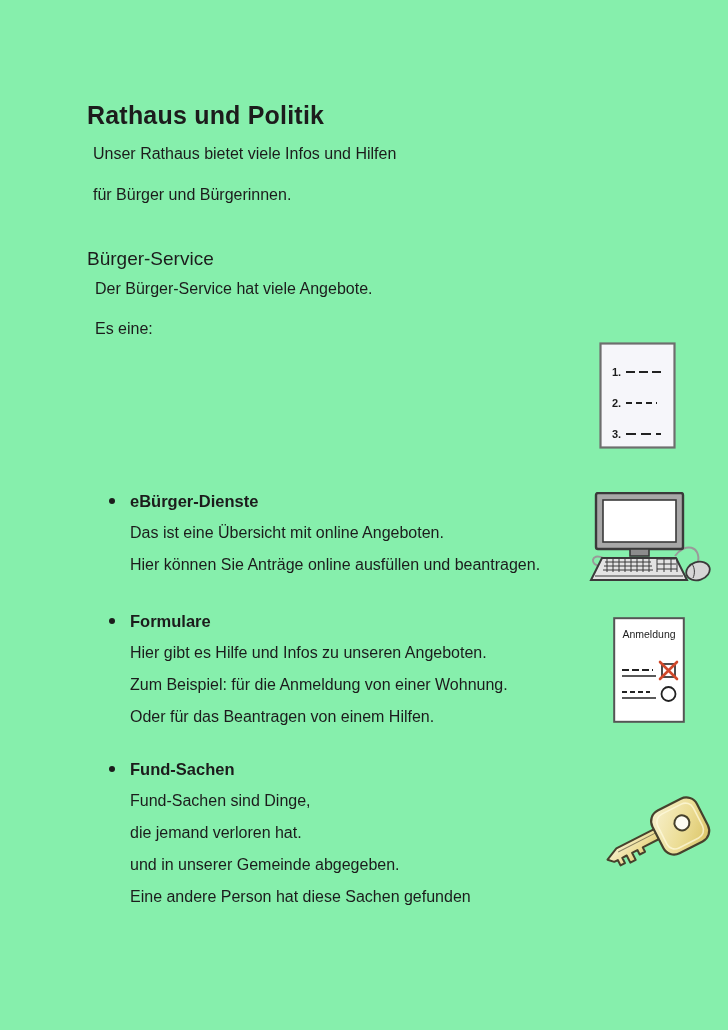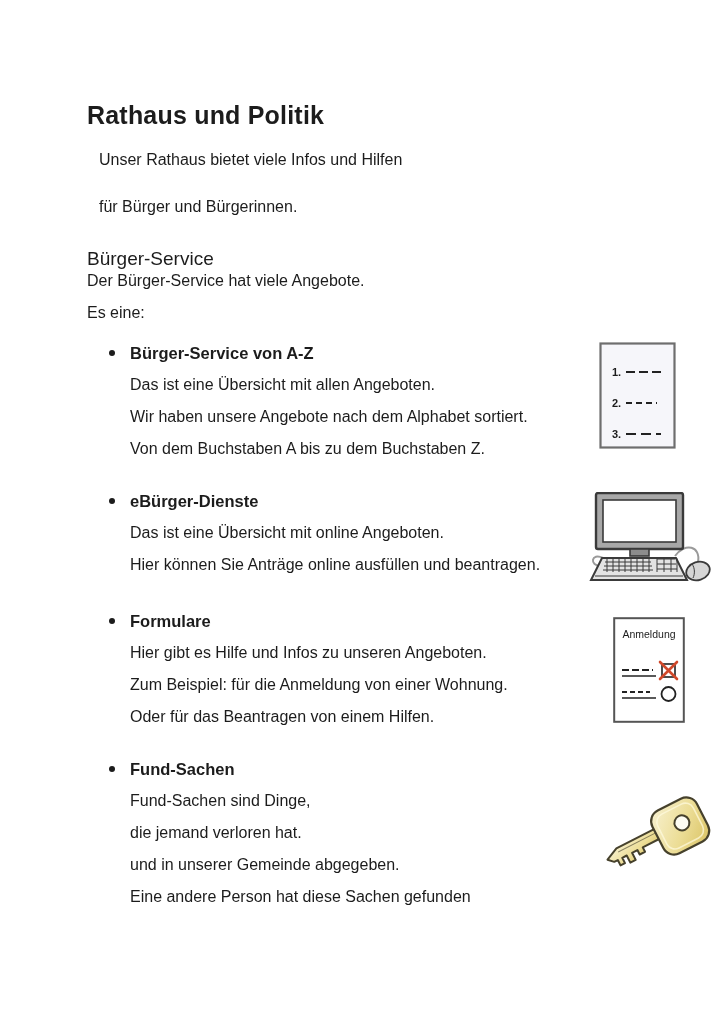--- a/index.html
+++ b/index.html
@@ -1,27 +1,27 @@
 <!DOCTYPE html>
 <html><head>
 <meta charset="utf-8">
 <style>
   html,body{margin:0;padding:0;background:#e9e9e9;}
   .page{
-    position:relative;width:728px;height:1030px;background:#ffffff;
+    position:relative;width:728px;height:1030px;background:#86efac;
     font-family:"Liberation Sans",sans-serif;color:#1c1c1c;overflow:hidden;
     margin:0 auto;
   }
   .abs{position:absolute;}
   .doc-title{left:87px;top:84px;font-size:25px;font-weight:bold;letter-spacing:.2px;}
   .intro{left:87px;top:130px;}
-  .intro p{margin:12px;font-size:16px;line-height:35px;}
+  .intro p{margin:6px;font-size:16px;line-height:35px;}
   .sec-heading{left:87px;top:232px;font-size:19px;font-weight:normal;}
   .lead{left:87px;top:265px;}
-  .lead p{margin:0;font-size:16px;line-height:32px;}
+  .lead p{margin:8px;font-size:16px;line-height:32px;}
   .item{left:130px;width:460px;}
   .item .ititle{font-size:16.5px;font-weight:bold;line-height:32px;position:relative;}
   .item p{margin:0;font-size:16px;line-height:32px;}
   .dot{position:absolute;left:-21px;top:13px;width:6px;height:6px;border-radius:50%;background:#1c1c1c;}
   .icon svg{display:block;}
   .icon svg text{font-family:"Liberation Sans",sans-serif;}
   .icon-list{left:599px;top:342px;}
   .icon-computer{left:589px;top:492px;}
   .icon-form{left:613px;top:617px;text-align:center;}
   .icon-key{left:597px;top:793px;}
@@ -38,26 +38,20 @@
     <p>für Bürger und Bürgerinnen.</p>
   </div>
 
   <h2 class="abs sec-heading">Bürger-Service</h2>
 
   <div class="abs lead">
     <p>Der Bürger-Service hat viele Angebote.</p>
     <p>Es eine:</p>
   </div>
 
-  <div class="abs item" style="top:337px">
-    <div class="ititle"><span class="dot"></span><span>Bürger-Service von A-Z</span></div>
-    <p>Das ist eine Übersicht mit allen Angeboten.</p>
-    <p>Wir haben unsere Angebote nach dem Alphabet sortiert.</p>
-    <p>Von dem Buchstaben A bis zu dem Buchstaben Z.</p>
-  </div>
 
   <div class="abs item" style="top:485px">
     <div class="ititle"><span class="dot"></span><span>eBürger-Dienste</span></div>
     <p>Das ist eine Übersicht mit online Angeboten.</p>
     <p>Hier können Sie Anträge online ausfüllen und beantragen.</p>
   </div>
 
   <div class="abs item" style="top:605px">
     <div class="ititle"><span class="dot"></span><span>Formulare</span></div>
     <p>Hier gibt es Hilfe und Infos zu unseren Angeboten.</p>

